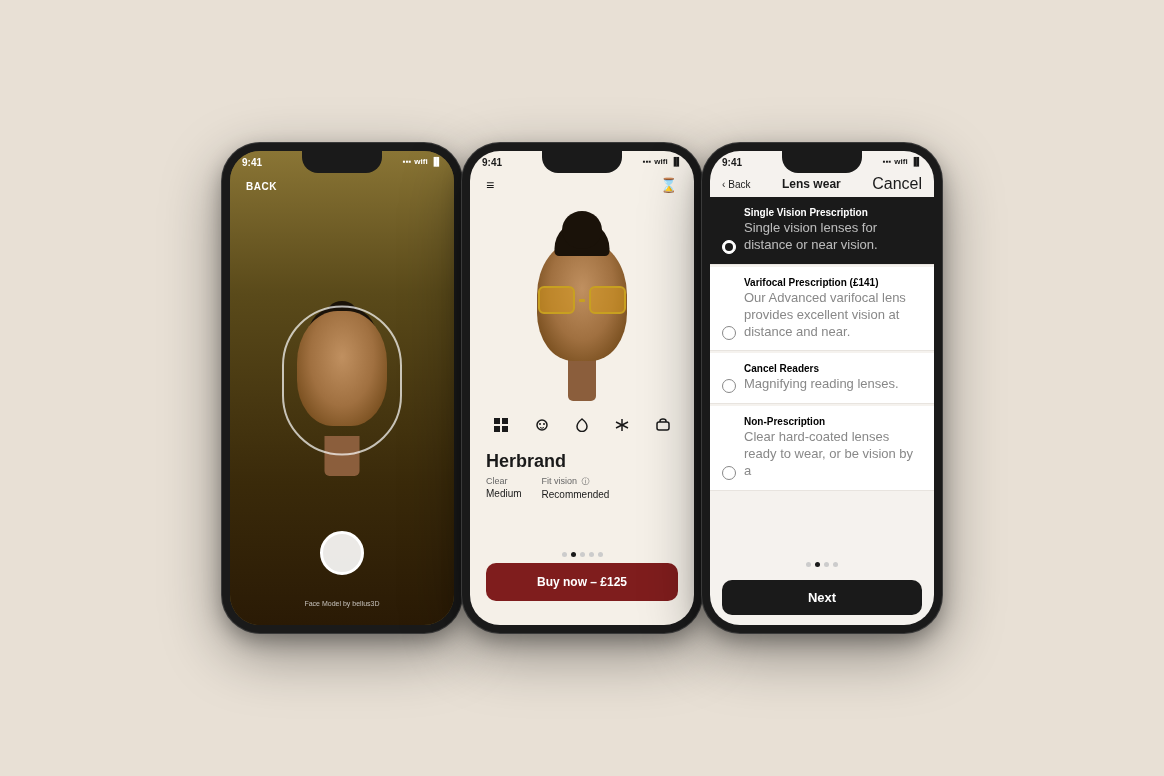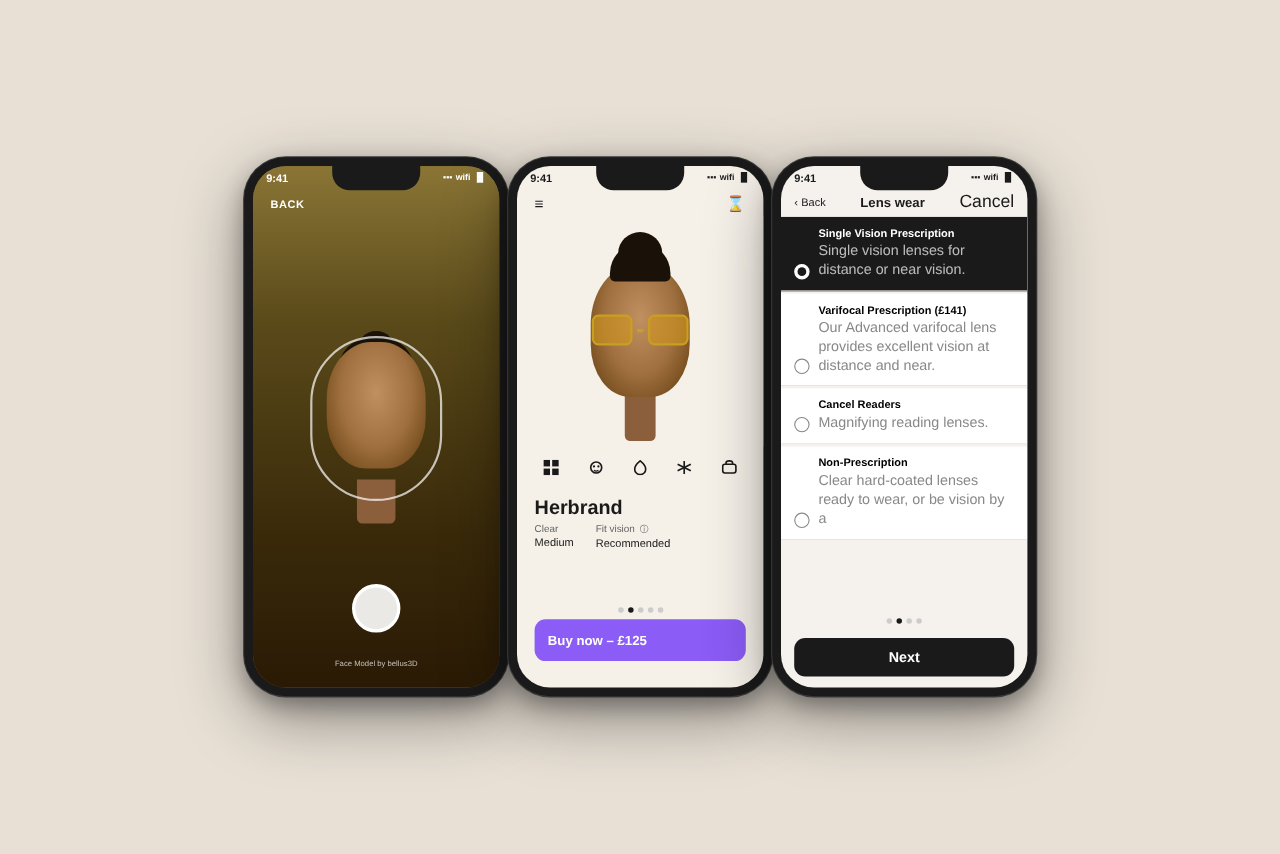--- a/index.html
+++ b/index.html
@@ -254,25 +254,25 @@
       font-size: 8px;
       display: inline-block;
       margin-left: 2px;
     }
 
     .buy-button {
       position: absolute;
       bottom: 24px;
       left: 16px;
       right: 16px;
-      background: #8b5cf6;
+      background: #7f1d1d;
       color: white;
       border-radius: 10px;
       padding: 12px;
-      text-align: left;
+      text-align: center;
       font-size: 12px;
       font-weight: 600;
     }
 
     .page-dots {
       position: absolute;
       bottom: 68px;
       left: 0;
       right: 0;
       display: flex;

